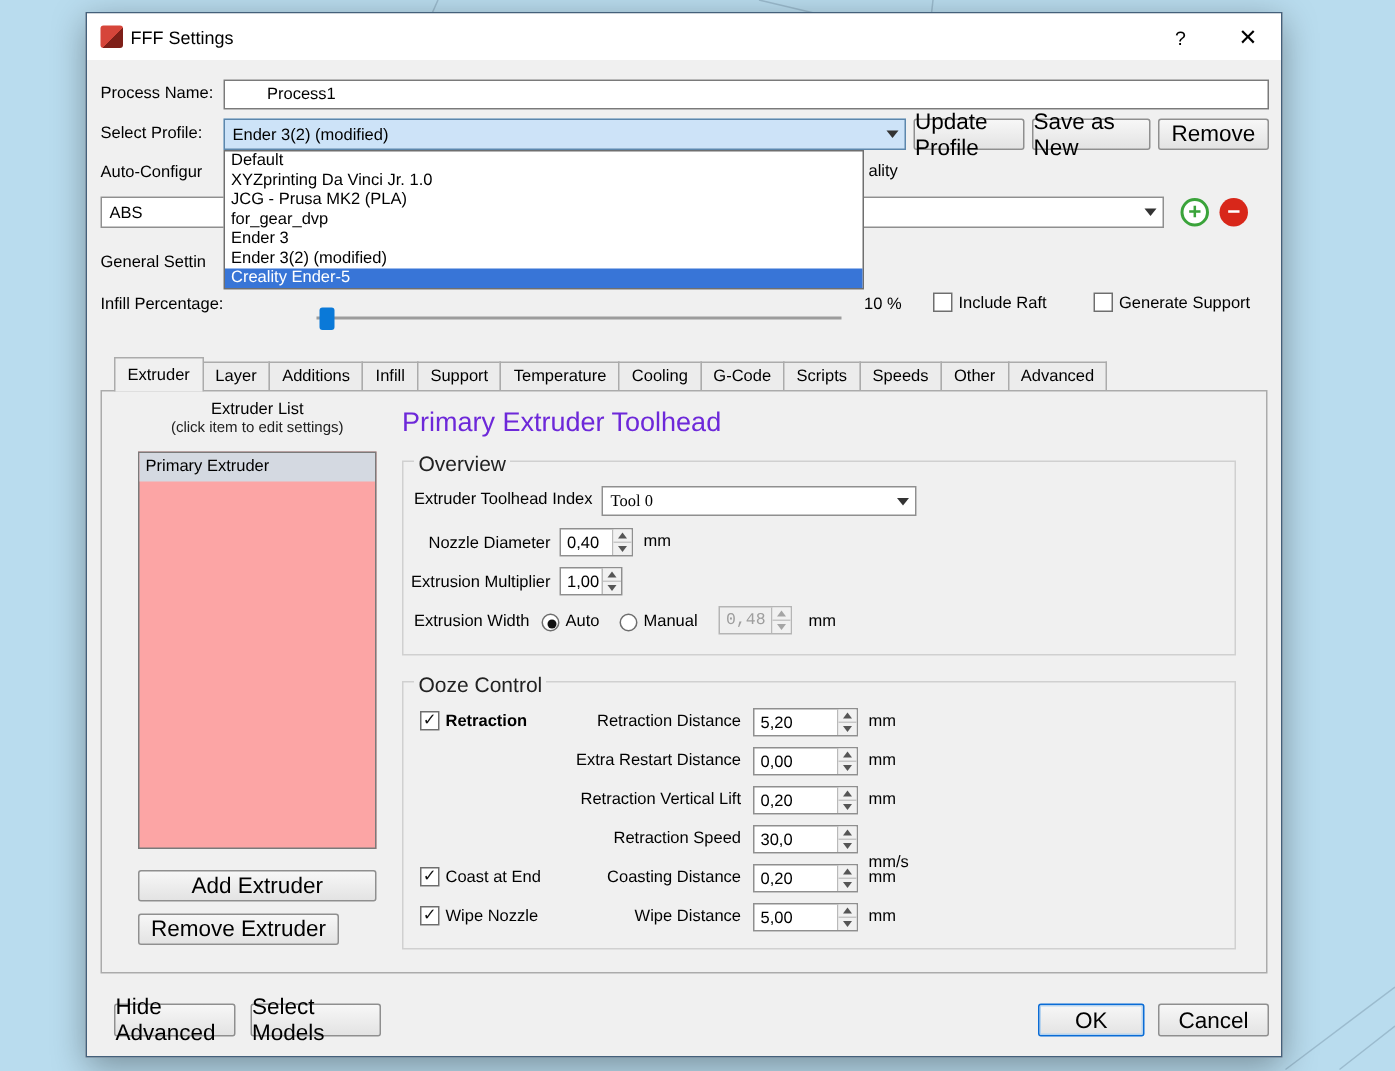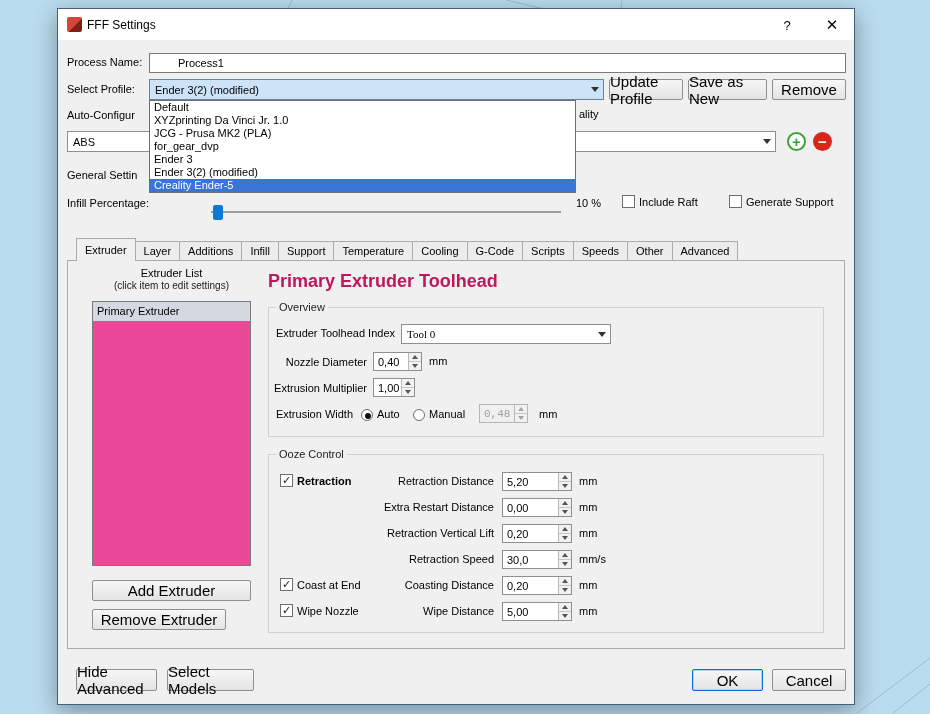--- a/index.html
+++ b/index.html
@@ -60,33 +60,33 @@
   .spin.disabled .tri-down { border-top-color: #a5a5a5; }
 
   .cb { position: absolute; width: 13px; height: 13px; background: #fff; border: 1px solid #6e6e6e;
         font-size: 11px; line-height: 11px; text-align: center; color: #111; font-weight: 700; }
   .rad { position: absolute; width: 12px; height: 12px; background: #fff; border: 1px solid #6e6e6e;
          border-radius: 50%; }
   .rad.sel::after { content: ""; position: absolute; left: 3px; top: 3px; width: 6px; height: 6px;
                     border-radius: 50%; background: #111; }
 
   .group { position: absolute; border: 1px solid #d0d0d0; }
-  .glabel { position: absolute; background: #f0f0f0; padding: 0 3px; font-size: 11px; color: #222; }
+  .glabel { position: absolute; background: #f0f0f0; padding: 0 3px; font-size: 14px; color: #222; }
 
   .tabs { position: absolute; left: 18px; top: 229px; height: 23px; display: flex; align-items: flex-end; z-index: 5; }
   .tab { height: 19px; border: 1px solid #ababab; border-bottom: none; background: #ececec; padding: 0 8px;
          font-size: 11px; display: flex; align-items: center; margin-right: -1px; margin-bottom: 1px; color: #000; }
   .tab.active { height: 23px; background: #f0f0f0; margin-bottom: 0; position: relative; z-index: 6; }
 
   .panel { position: absolute; left: 9px; top: 251px; width: 778px; height: 389px; border: 1px solid #ababab; }
 
-  .listbox { position: absolute; background: #ec4899; border: 1px solid #7a7a7a; }
+  .listbox { position: absolute; background: #fca5a5; border: 1px solid #7a7a7a; }
   .listitem { height: 19px; line-height: 19px; font-size: 11px; padding-left: 4px; background: #d4d9e1; color: #000; }
 
-  .heading { position: absolute; font-size: 18px; color: #be185d; font-weight: 700; }
+  .heading { position: absolute; font-size: 18px; color: #6d28d9; font-weight: 400; }
 
   .slider-track { position: absolute; height: 2px; background: #9c9c9c; }
   .slider-handle { position: absolute; width: 10px; height: 15px; background: #0a79d8; border-radius: 2px; }
 
   .circle-icon { position: absolute; width: 19px; height: 19px; border-radius: 50%; display: flex;
                  align-items: center; justify-content: center; font-weight: 700; }
   .add-icon { border: 2px solid #3aa33a; color: #3aa33a; background: #fff; font-size: 15px; line-height: 1; }
   .del-icon { background: #d8271a; color: #fff; font-size: 15px; line-height: 1; }
 </style>
 </head>
@@ -292,21 +292,21 @@
       <div class="val">30,0</div>
       <div class="sbtns">
           <div class="sbtn">
             <div class="tri-up"></div>
           </div>
           <div class="sbtn">
             <div class="tri-down"></div>
           </div>
         </div>
     </div>
-    <div class="lbl" style="left:521px; top:544px;">mm/s</div>
+    <div class="lbl" style="left:521px; top:560px;">mm/s</div>
 
     <div class="cb" style="left:222px; top:569px;">✓</div>
     <div class="lbl" style="left:239px; top:570px;">Coast at End</div>
     <div class="lbl r" style="left:280px; top:570px; width:156px;">Coasting Distance</div>
     <div class="spin" style="left:444px; top:567px; width:70px;">
       <div class="val">0,20</div>
       <div class="sbtns">
           <div class="sbtn">
             <div class="tri-up"></div>
           </div>

